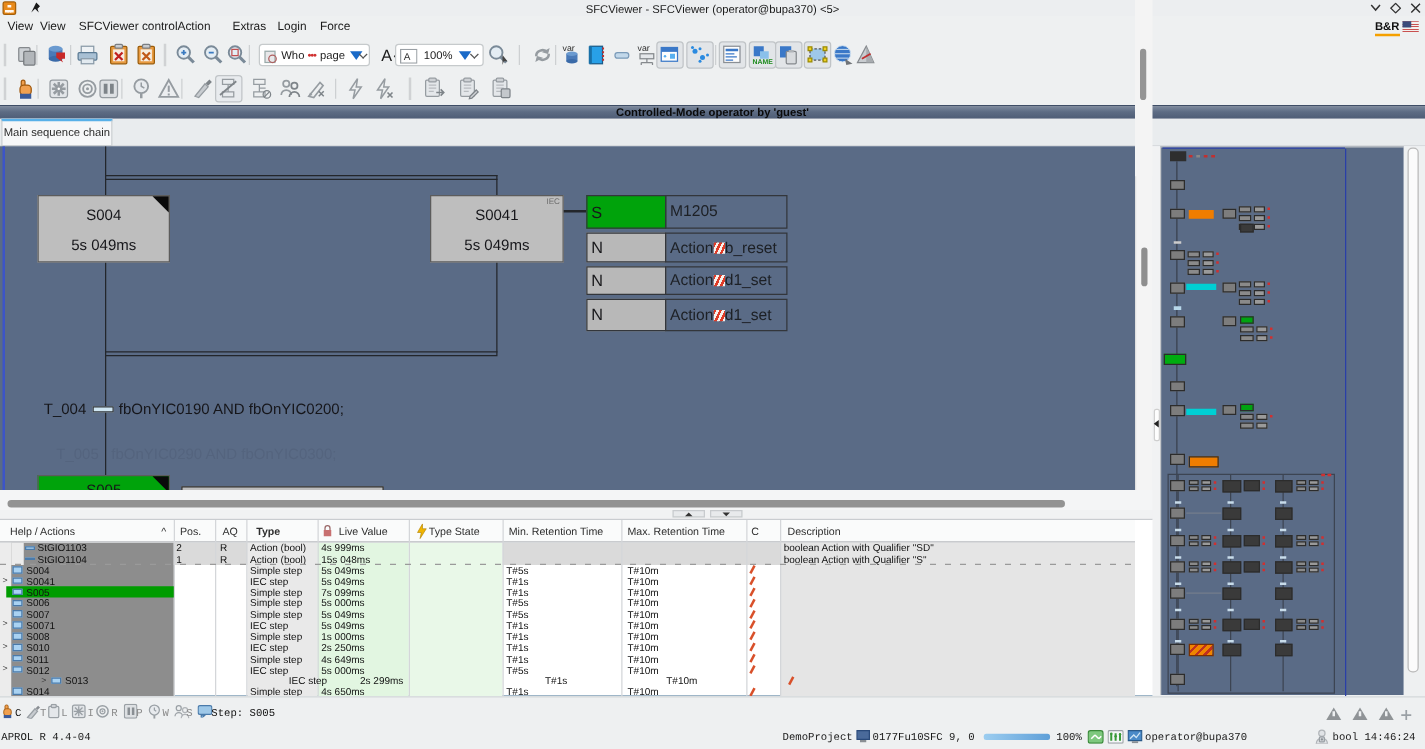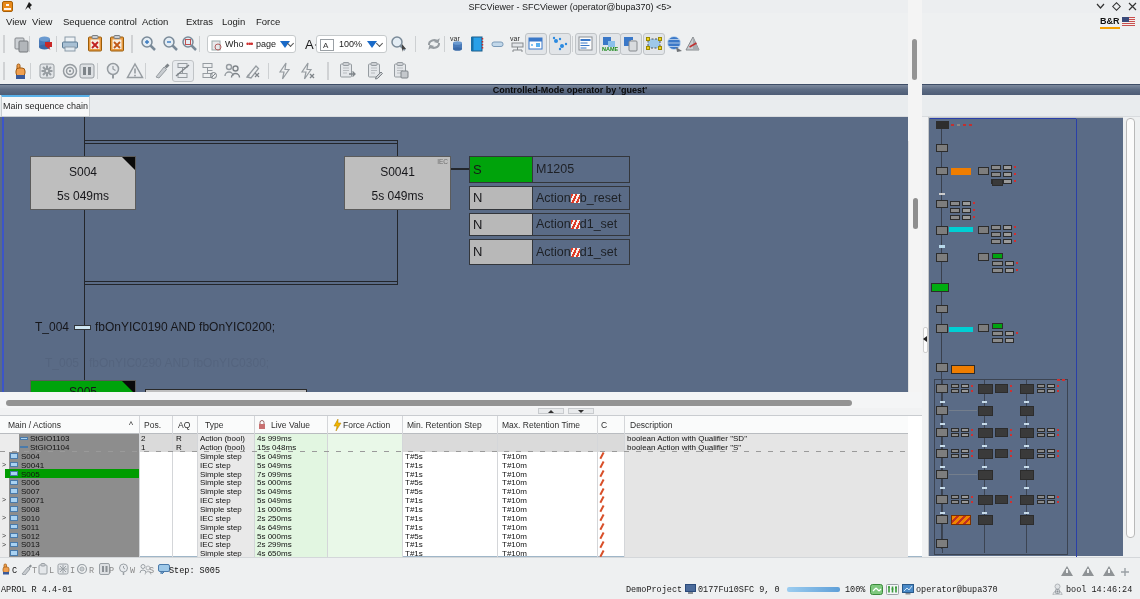--- a/index.html
+++ b/index.html
@@ -107,21 +107,21 @@
       <rect x="1.8" y="1.8" width="5.4" height="5.4" transform="rotate(45 4.5 4.5)" stroke="#333" fill="none"></rect>
     </svg>
   <svg class="abs" style="left:1128px; top:2px;" width="9" height="9">
       <path d="M1 1 L8 8 M8 1 L1 8" stroke="#333" stroke-width="1.2"></path>
     </svg>
 </div>
 
 <div class="abs" id="menubar">
   <div class="abs menu" style="left:6px;">View</div>
   <div class="abs menu" style="left:32px;">View</div>
-  <div class="abs menu" style="left:63px;">Sequence control</div>
+  <div class="abs menu" style="left:63px;">SFCViewer control</div>
   <div class="abs menu" style="left:142px;">Action</div>
   <div class="abs menu" style="left:186px;">Extras</div>
   <div class="abs menu" style="left:222px;">Login</div>
   <div class="abs menu" style="left:256px;">Force</div>
 </div>
 <div class="abs" id="brlogo">B&amp;R</div>
 <div class="abs" id="usflag">
     <b></b>
   </div>
 
@@ -443,35 +443,35 @@
   <div class="colbg" style="left:0px; width:139px; background:#ececec;"></div>
     <div class="colbg" style="left:9px; width:130px; background:#8d8d8d;"></div>
     <div class="abs" style="left:9px; top:18px; width:10px; height:17.7px; background:#ececec;"></div>
   <div class="colbg" style="left:198px; width:56px; background:#e9e9e9;"></div>
   <div class="colbg" style="left:254px; width:73px; background:#e2f6e1;"></div>
   <div class="colbg" style="left:327px; width:75px; background:#e9f8e8;"></div>
   <div class="colbg" style="left:624px; width:284px; background:#e5e5e5;"></div>
   <div class="abs" style="left:139px; top:18px; width:59px; height:18px; background:#dadada;"></div>
   <div class="abs" style="left:402px; top:18px; width:222px; height:18px; background:#dadada;"></div>
   <div class="abs" id="thead">
-    <div class="hcell" style="left:8px;">Main / Actions</div>
+    <div class="hcell" style="left:8px;">Help / Actions</div>
     <div class="hcell" style="left:129px;">^</div>
     <div class="hcell" style="left:144px;">Pos.</div>
     <div class="hcell" style="left:178px;">AQ</div>
-    <div class="hcell" style="left:205px;">Type</div>
+    <div class="hcell" style="left:205px;font-weight:bold;">Type</div>
     <svg class="abs" style="left:257px; top:4px;" width="10" height="10">
         <rect x="2" y="4" width="6" height="5" fill="#c87070"></rect>
         <path d="M3 4 v-1.5 a2 2 0 0 1 4 0 V4" stroke="#996666" fill="none"></path>
       </svg>
     <div class="hcell" style="left:271px;">Live Value</div>
     <svg class="abs" style="left:333px; top:3px;" width="9" height="12">
         <path d="M5 0 L1 7 L4 7 L3 12 L8 4 L5 4 Z" fill="#f0b400" stroke="#b08000" stroke-width="0.5"></path>
       </svg>
-    <div class="hcell" style="left:343px;">Force Action</div>
-    <div class="hcell" style="left:407px;">Min. Retention Step</div>
+    <div class="hcell" style="left:343px;">Type State</div>
+    <div class="hcell" style="left:407px;">Min. Retention Time</div>
     <div class="hcell" style="left:502px;">Max. Retention Time</div>
     <div class="hcell" style="left:601px;">C</div>
     <div class="hcell" style="left:630px;">Description</div>
   </div>
   <div class="vline" style="left:139px;"></div>
   <div class="vline" style="left:172px;"></div>
   <div class="vline" style="left:197px;"></div>
   <div class="vline" style="left:254px;"></div>
   <div class="vline" style="left:327px;"></div>
   <div class="vline" style="left:402px;"></div>
@@ -585,21 +585,21 @@
       <div class="trow" style="top:97.35px; width:908px;">
         <div class="abs" style="left:2px; top:0.5px; font-size:7px; color:#333;">&gt;</div>
         <div class="abs" style="left:10px; top:1.4px; width:8px; height:5.5px; background:#a9d2f2; border:1px solid #4a7aaa;"></div>
         <div class="abs" style="left:21px; top:0.2px;">S012</div>
         <div class="abs" style="left:200px; top:0.2px;">IEC step</div>
         <div class="abs" style="left:257px; top:0.2px;">5s 000ms</div>
         <div class="abs" style="left:405px; top:0.2px;">T#5s</div>
         <div class="abs" style="left:502px; top:0.2px;">T#10m</div>
         <div class="abs" style="left:601px; top:0.5px; width:1.5px; height:7px; background:#d8502a; transform:rotate(28deg);"></div>
       </div>
-      <div class="trow" style="top:106.20px; width:908px;">
+      <div class="trow" style="top:106.20px; width:908px;margin-left:31px;">
         <div class="abs" style="left:2px; top:0.5px; font-size:7px; color:#333;">&gt;</div>
         <div class="abs" style="left:10px; top:1.4px; width:8px; height:5.5px; background:#a9d2f2; border:1px solid #4a7aaa;"></div>
         <div class="abs" style="left:21px; top:0.2px;">S013</div>
         <div class="abs" style="left:200px; top:0.2px;">IEC step</div>
         <div class="abs" style="left:257px; top:0.2px;">2s 299ms</div>
         <div class="abs" style="left:405px; top:0.2px;">T#1s</div>
         <div class="abs" style="left:502px; top:0.2px;">T#10m</div>
         <div class="abs" style="left:601px; top:0.5px; width:1.5px; height:7px; background:#d8502a; transform:rotate(28deg);"></div>
       </div>
       <div class="trow" style="top:115.05px; width:908px;">
@@ -846,21 +846,21 @@
       <path d="M1 10 a3 3 0 0 1 6 0" fill="none" stroke="#9aa0a5"></path>
       <circle cx="9" cy="5" r="2" fill="none" stroke="#b0b4b8"></circle>
       <path d="M6 11.5 a3 3 0 0 1 6 0" fill="none" stroke="#b0b4b8"></path>
     </svg>
     <div class="st1" style="left:149px;">S</div>
     <svg class="sico" style="left:158px; top:6px;" width="12" height="10">
       <rect x="0.5" y="0.5" width="11" height="7" rx="1.5" fill="#9ec8e8" stroke="#4a7aaa"></rect>
       <path d="M3 8 l0 3 l3 -3 z" fill="#9ec8e8" stroke="#4a7aaa"></path>
     </svg>
     <div class="st1" style="left:169px; color:#111;font-family:Liberation Mono, monospace;">Step: S005</div>
-    <div class="st2" style="left:1px;">APROL R 4.4-01</div>
+    <div class="st2" style="left:1px;">APROL R 4.4-04</div>
     <div class="wtri" style="left:1061px;">
       <b></b>
     </div>
     <div class="wtri" style="left:1082px;">
       <b></b>
     </div>
     <div class="wtri" style="left:1103px;">
       <b></b>
     </div>
     <svg class="sico" style="left:1120px; top:9px;" width="10" height="10">

